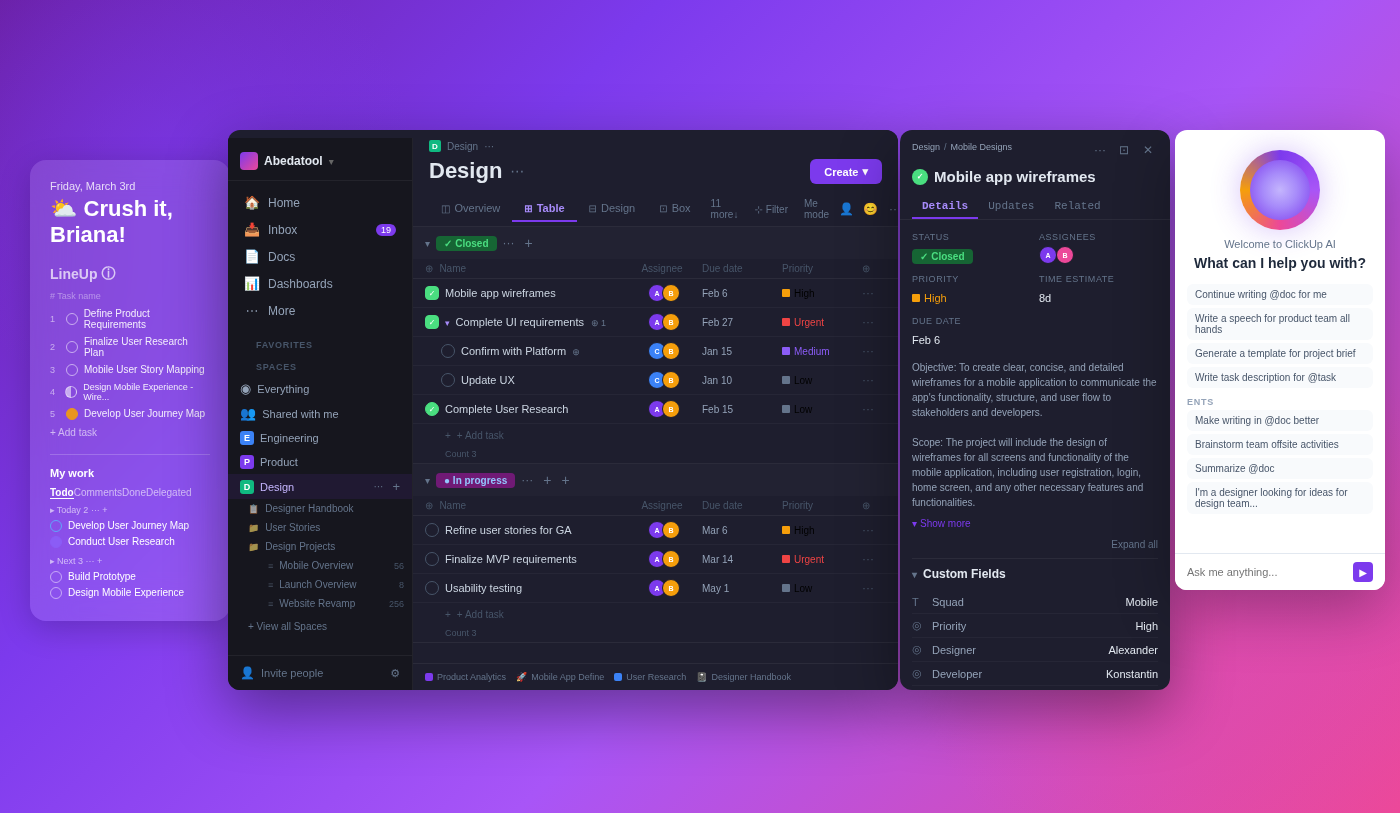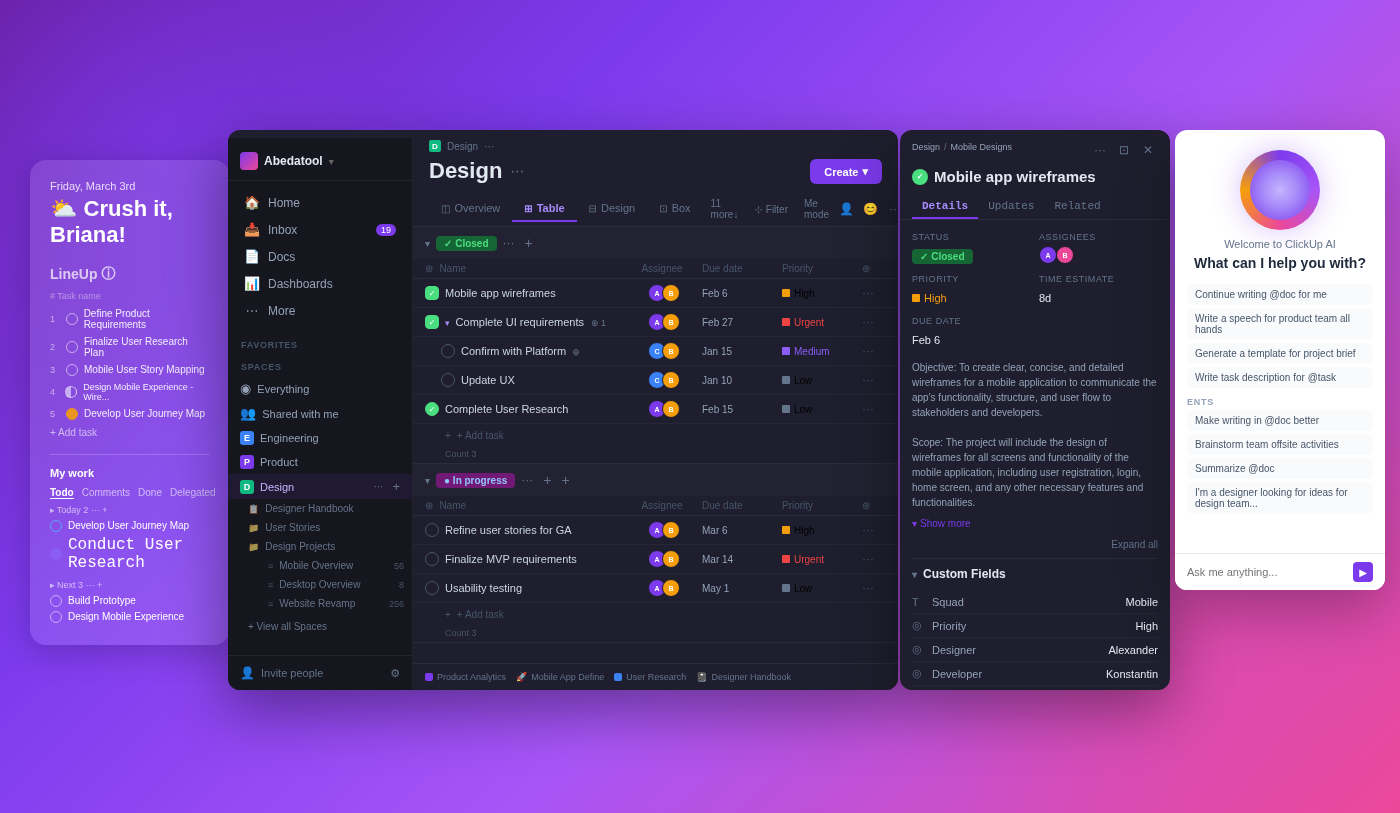--- a/index.html
+++ b/index.html
@@ -84,21 +84,21 @@
       font-size: 10px; opacity: 0.6; margin-top: 4px;
       cursor: pointer;
     }
 
     .my-work-section {
       margin-top: 16px;
       border-top: 1px solid rgba(255,255,255,0.2);
       padding-top: 12px;
     }
     .my-work-tabs {
-      display: flex; gap: 8px; margin-bottom: 0;
+      display: flex; gap: 0; margin-bottom: 0;
     }
     .my-work-tab {
       font-size: 10px; opacity: 0.6; cursor: pointer;
     }
     .my-work-tab.active {
       opacity: 1; border-bottom: 1.5px solid white;
       font-weight: 600;
     }
     .my-work-group {
       font-size: 9px; opacity: 0.6; margin: 6px 0 3px;
@@ -165,21 +165,21 @@
     }
     .sidebar-icon { font-size: 13px; width: 16px; text-align: center; }
     .inbox-badge {
       margin-left: auto;
       background: #7c3aed;
       color: white; font-size: 9px;
       padding: 1px 5px; border-radius: 10px;
     }
 
     .sidebar-section-title {
-      padding: 8px 13px 4px;
+      padding: 8px 28px 4px;
       font-size: 9px; font-weight: 700;
       color: #475569; text-transform: uppercase; letter-spacing: 0.08em;
     }
 
     .sidebar-space-item {
       display: flex; align-items: center; gap: 6px;
       padding: 5px 12px;
       font-size: 11px; color: #94a3b8;
       cursor: pointer;
     }
@@ -650,21 +650,21 @@
       <span class="my-work-tab">Delegated</span>
     </div>
 
     <div class="my-work-group">▸ Today 2 ··· +</div>
     <div class="my-work-item">
       <span class="mw-icon blue"></span>
       <span style="font-size:10px;">Develop User Journey Map</span>
     </div>
     <div class="my-work-item">
       <span class="mw-icon purple"></span>
-      <span style="font-size:16px;font-family:Liberation Mono, monospace;">Conduct User Research</span>
+      <span style="font-size:10px;">Conduct User Research</span>
     </div>
 
     <div class="my-work-group">▸ Next 3 ··· +</div>
     <div class="my-work-item">
       <span class="mw-icon"></span>
       <span style="font-size:10px;">Build Prototype</span>
     </div>
     <div class="my-work-item">
       <span class="mw-icon"></span>
       <span style="font-size:10px;">Design Mobile Experience</span>
@@ -745,21 +745,21 @@
         <span>Design Projects</span>
       </div>
       <div style="padding-left:20px;">
         <div class="design-sub-item">
           <span class="sub-icon">≡</span>
           <span>Mobile Overview</span>
           <span class="list-count">56</span>
         </div>
         <div class="design-sub-item">
           <span class="sub-icon">≡</span>
-          <span>Desktop Overview</span>
+          <span>Launch Overview</span>
           <span class="list-count">8</span>
         </div>
         <div class="design-sub-item">
           <span class="sub-icon">≡</span>
           <span>Website Revamp</span>
           <span class="list-count">256</span>
         </div>
       </div>
     </div>
 

